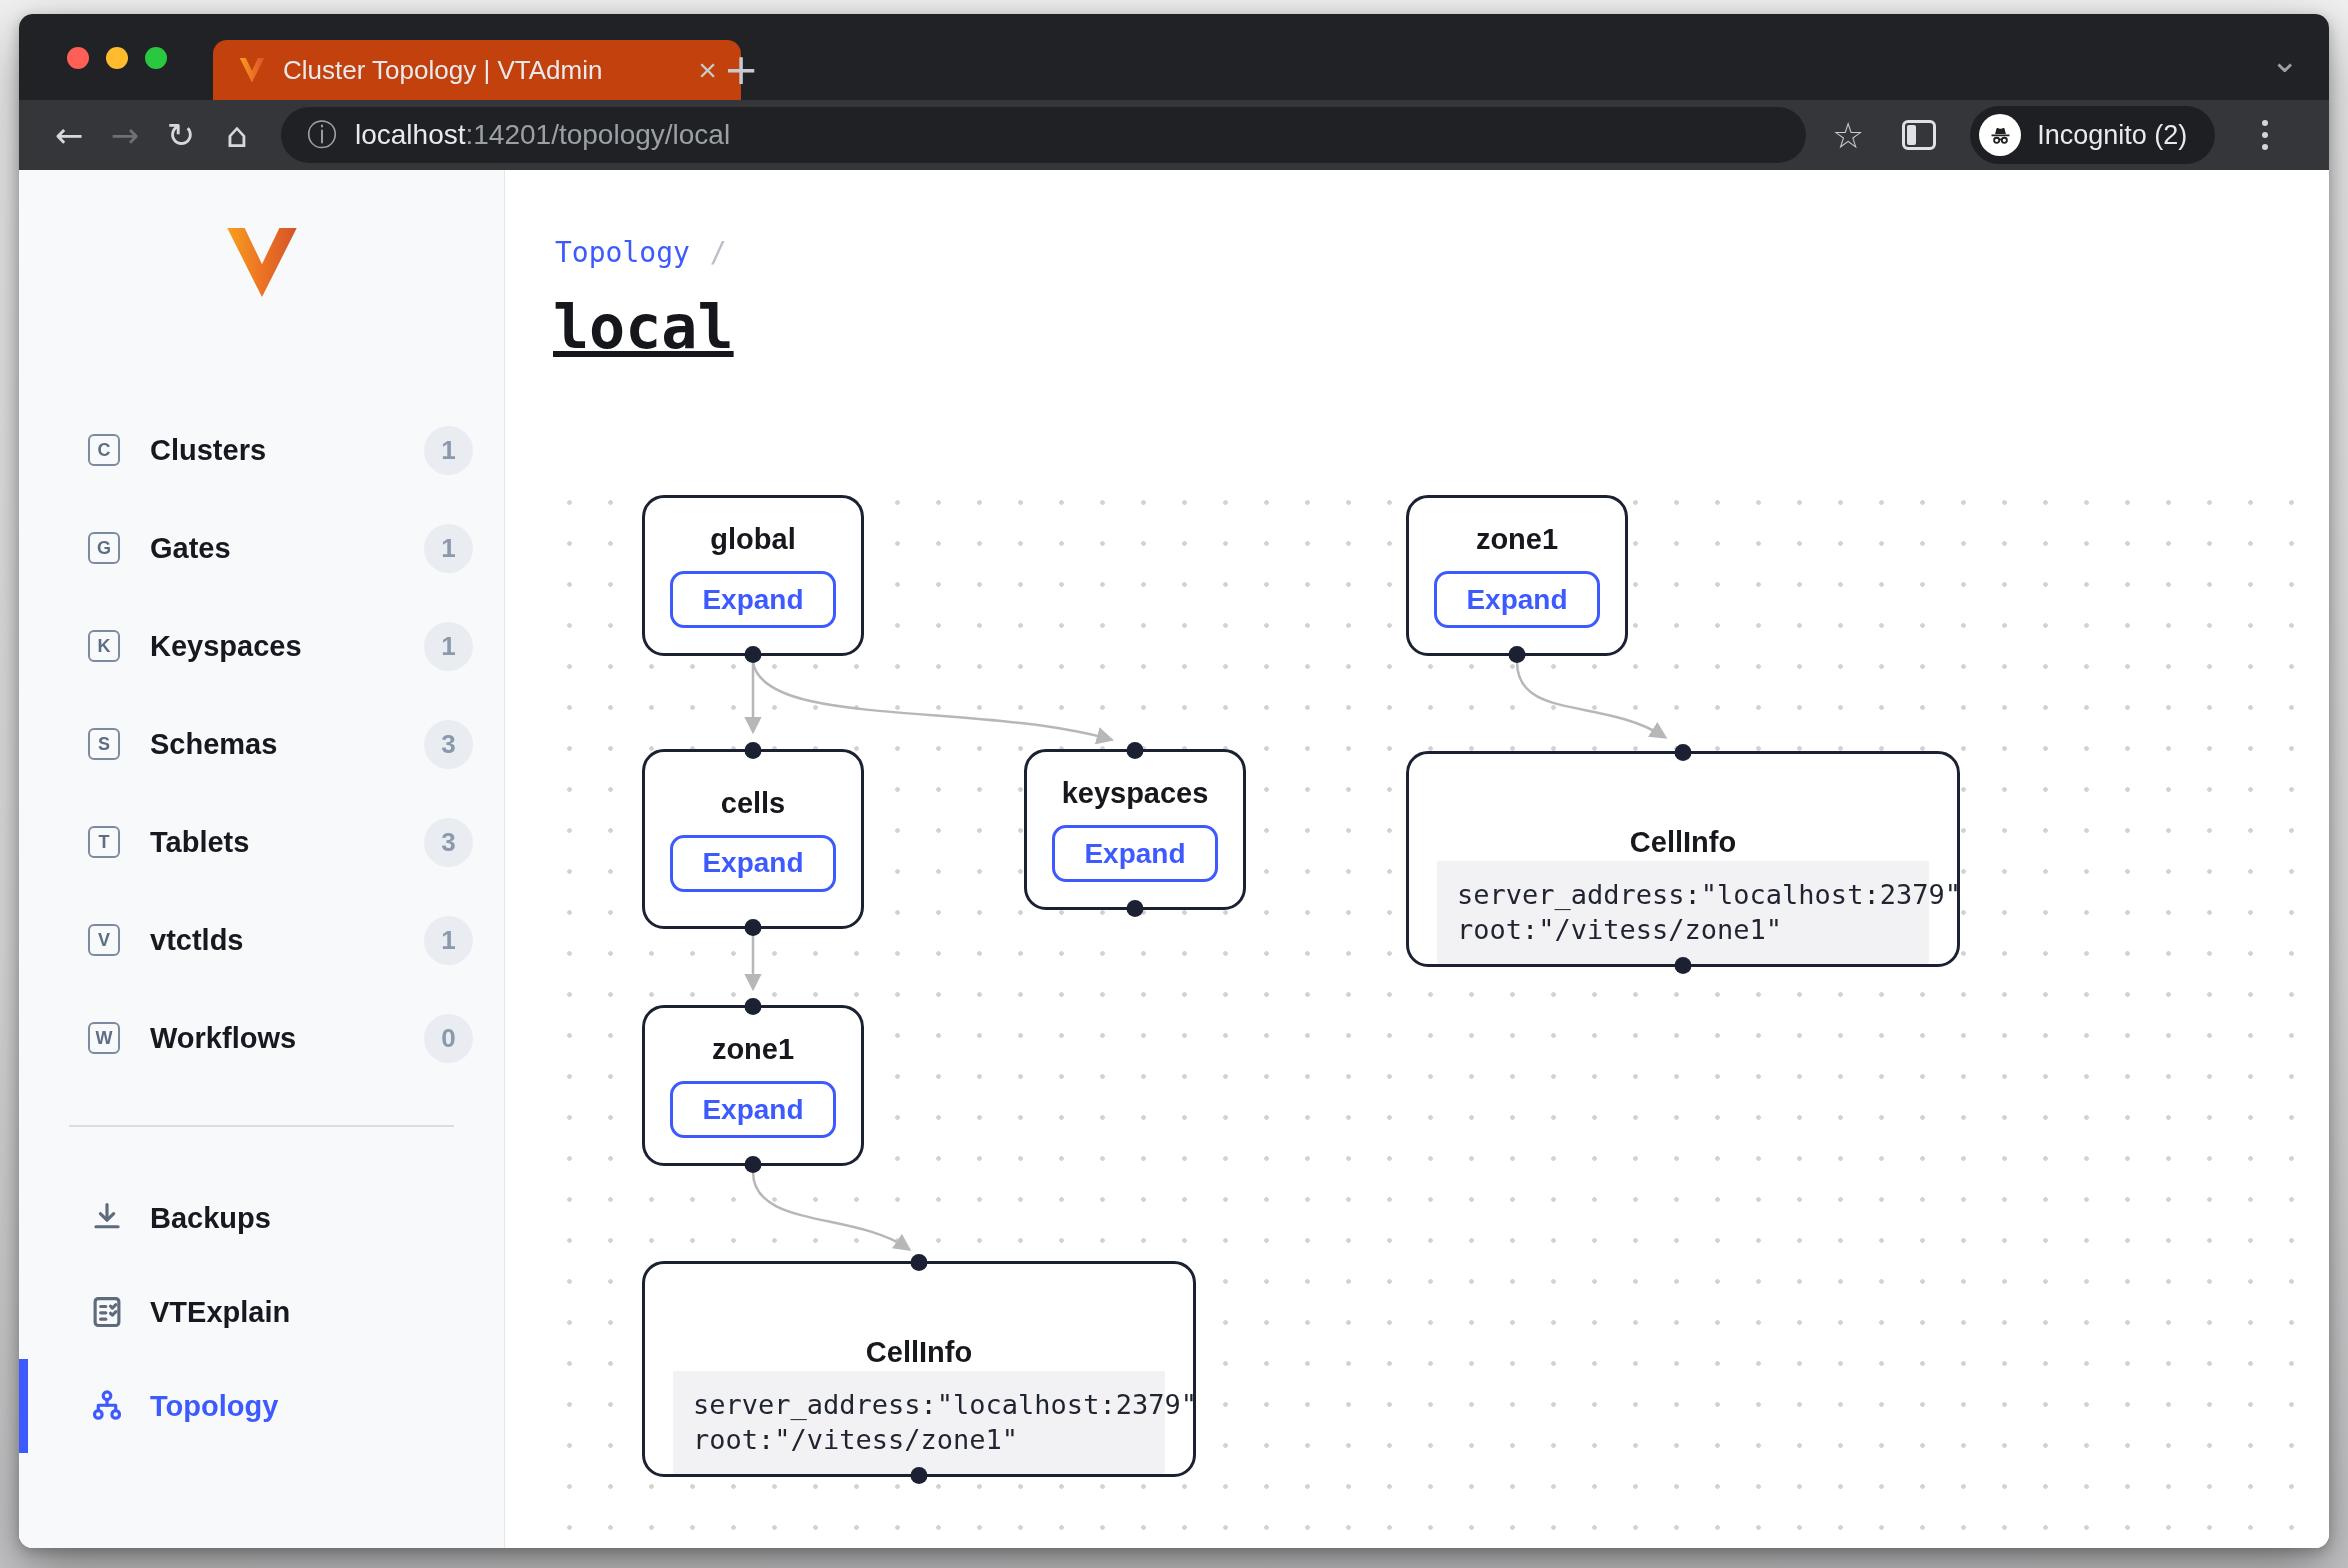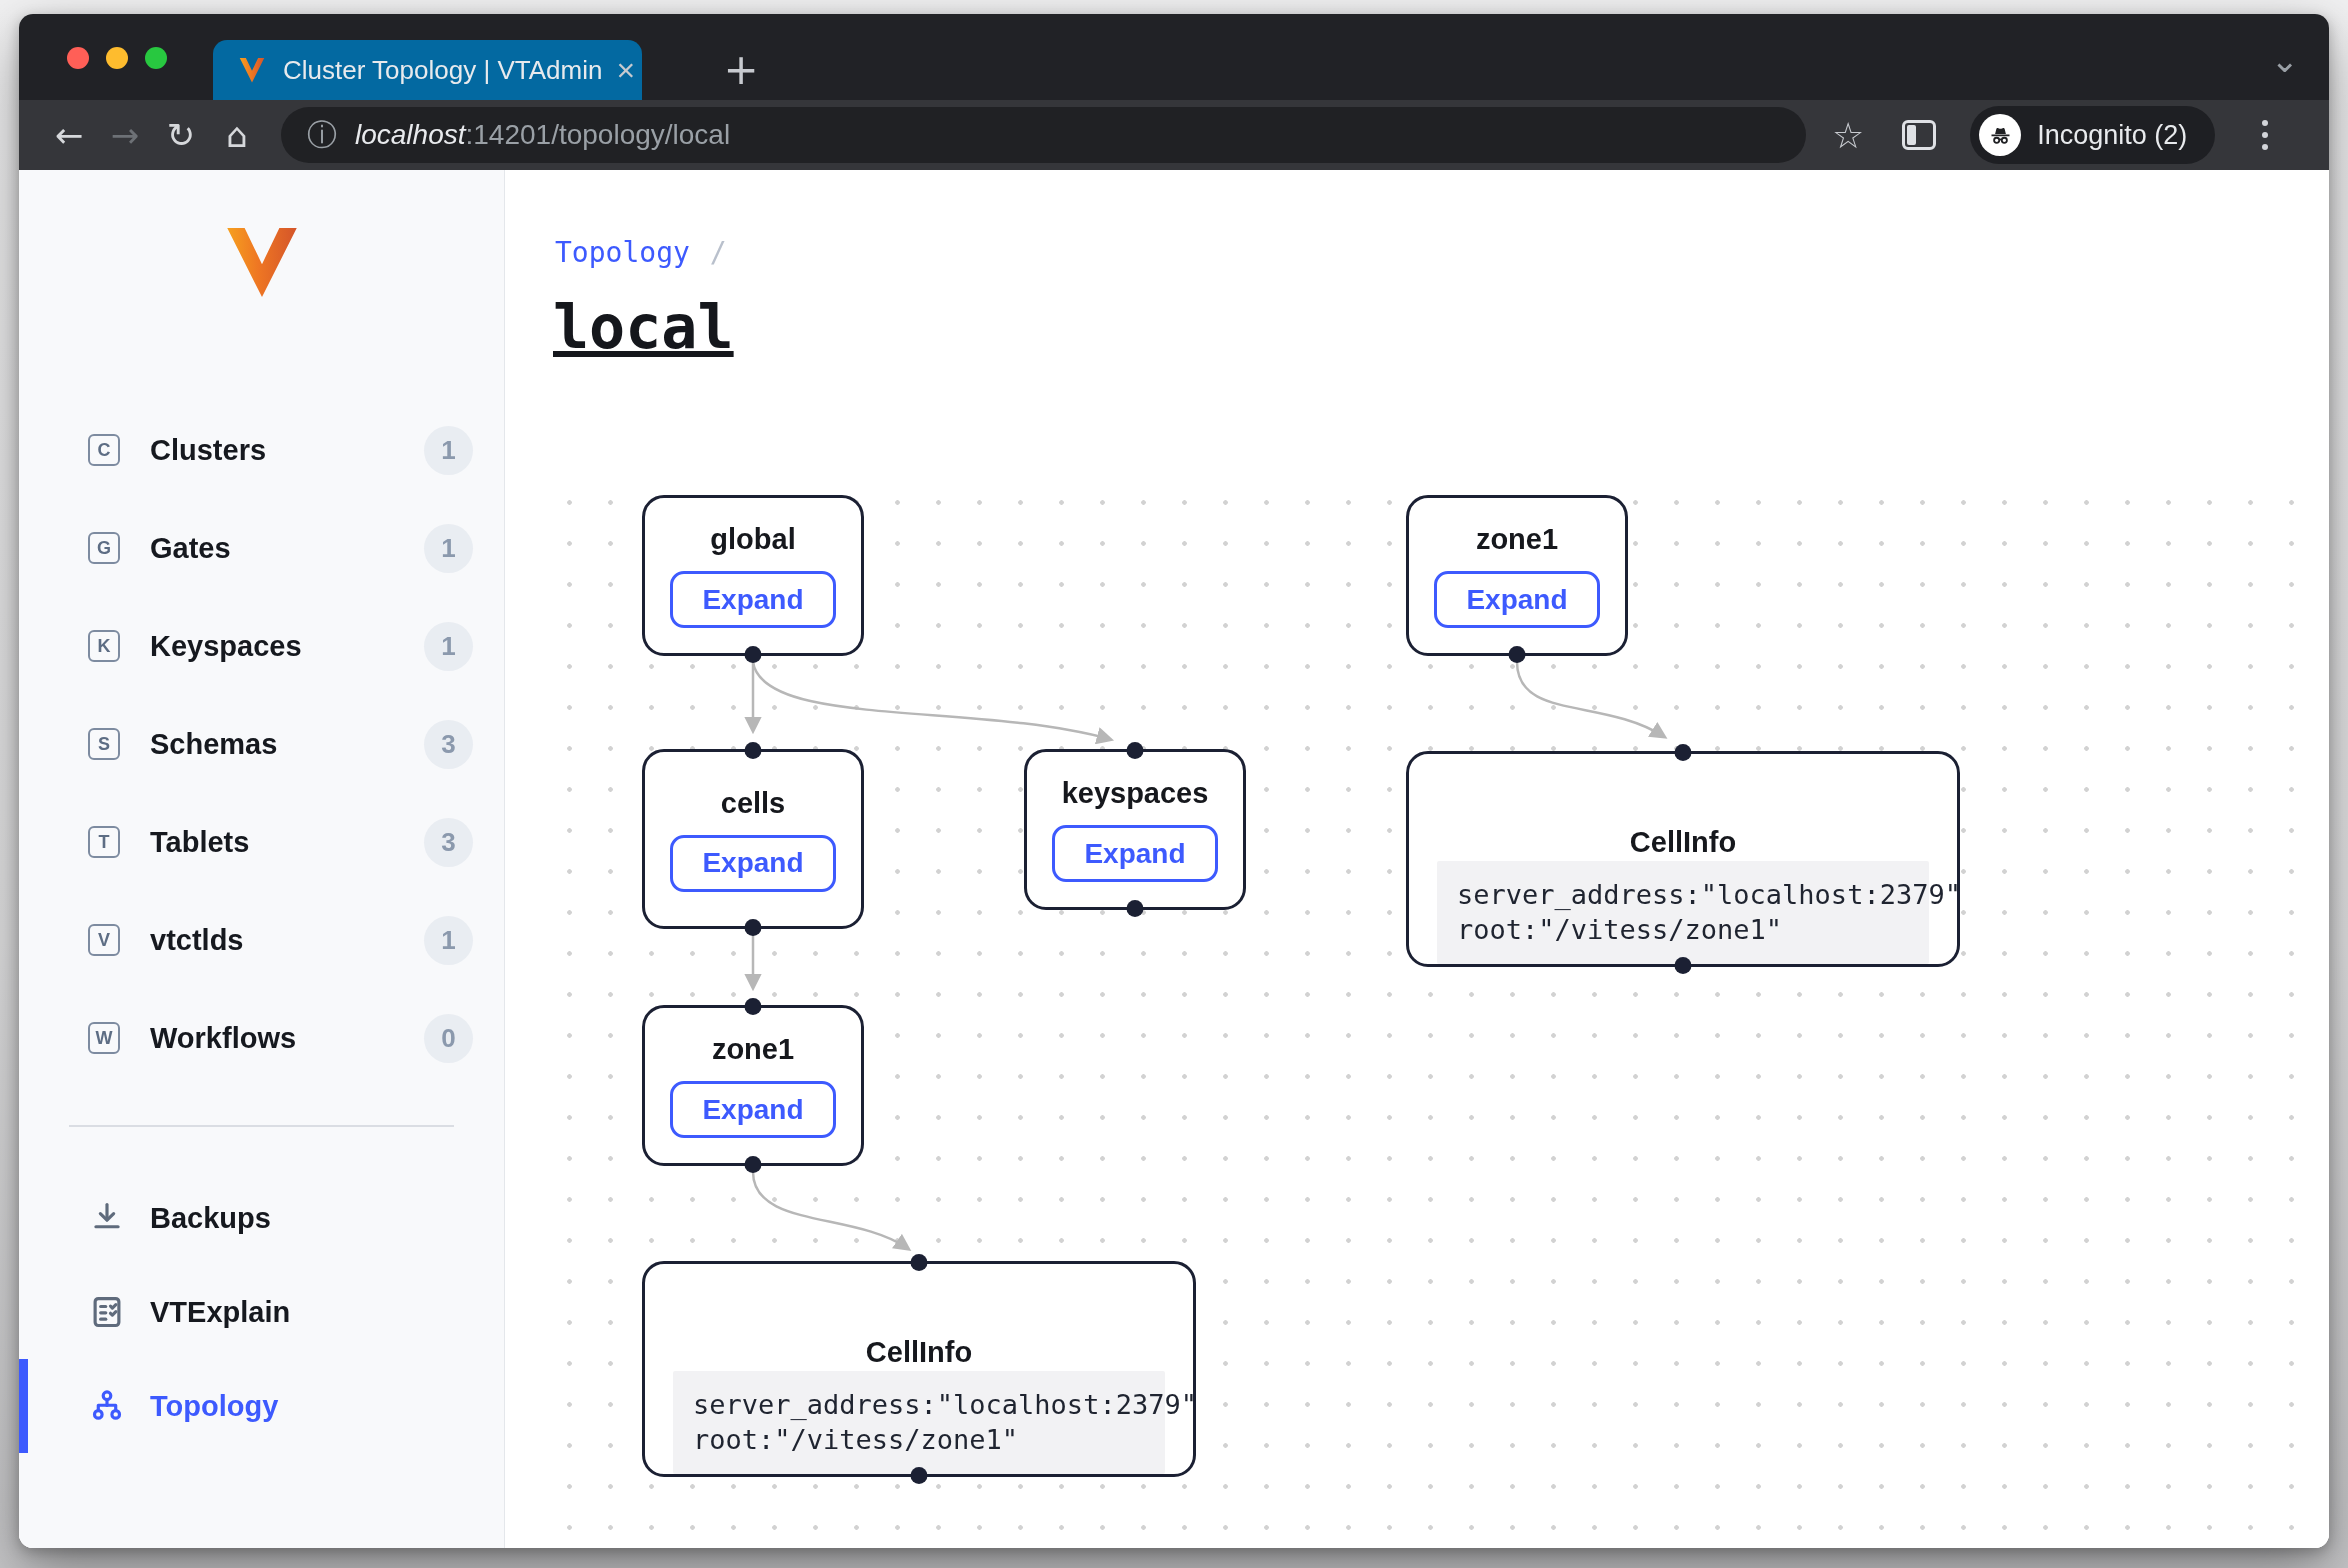--- a/index.html
+++ b/index.html
@@ -8,40 +8,40 @@
     background:linear-gradient(180deg,#f1f1f2 0%,#e3e3e4 60%,#c7c7c9 100%); overflow:hidden; }
   .window { position:absolute; left:19px; top:14px; width:2310px; height:1534px;
     border-radius:14px; overflow:hidden; background:#fff;
     box-shadow:0 22px 60px rgba(0,0,0,.38), 0 4px 14px rgba(0,0,0,.25); }
 
   
   .tabbar { position:relative; height:86px; background:#212226; }
   .traffic { position:absolute; left:48px; top:33px; display:flex; gap:17px; }
   .tl { width:22px; height:22px; border-radius:50%; }
   .tl.red{ background:#ff5f57; } .tl.yellow{ background:#febc2e; } .tl.green{ background:#28c840; }
-  .tab { position:absolute; left:194px; bottom:0; width:429px; height:60px;
-    background:#0369a1; border-radius:14px 14px 0 0; display:flex; align-items:center; padding:0 24px; }
+  .tab { position:absolute; left:194px; bottom:0; width:528px; height:60px;
+    background:#c2410c; border-radius:14px 14px 0 0; display:flex; align-items:center; padding:0 24px; }
   .favicon { width:30px; height:28px; flex:0 0 auto; margin-right:16px; }
   .tab-title { color:#e8eaed; font-size:26px; white-space:nowrap; flex:1; }
   .tab-close { color:#c7cacf; font-size:32px; line-height:1; margin-left:14px; }
   .newtab { position:absolute; left:700px; top:36px; width:44px; height:44px; color:#c7cacf;
     font-size:42px; line-height:40px; text-align:center; font-family:"DejaVu Sans", sans-serif; }
   .tab-chevron { position:absolute; right:30px; top:26px; color:#9aa0a6; font-size:34px;
     font-family:"DejaVu Sans", sans-serif; }
 
   
   .toolbar { position:relative; height:70px; background:#35363a; display:flex; align-items:center; }
   .nav-btn { width:56px; text-align:center; font-size:34px; color:#d6d8db;
     font-family:"DejaVu Sans", sans-serif; flex:0 0 auto; }
   .nav-btn.first { margin-left:22px; }
   .nav-btn.disabled { color:#6d7176; }
   .urlbar { margin-left:16px; width:1525px; height:56px; background:#202124; border-radius:28px;
     display:flex; align-items:center; padding:0 26px; }
   .info-glyph { color:#9aa0a6; font-size:30px; margin-right:18px; font-family:"DejaVu Sans", sans-serif; }
-  .url-host { color:#e8eaed; font-size:28px;font-style:italic; }
+  .url-host { color:#e8eaed; font-size:28px; }
   .url-path { color:#9aa0a6; font-size:28px; }
   .star { margin-left:26px; font-size:36px; color:#c8cbd0; font-family:"DejaVu Sans", sans-serif; }
   .sidepanel { margin-left:38px; width:34px; height:30px; border:3px solid #dfe1e5; border-radius:6px; position:relative; }
   .sidepanel::before { content:""; position:absolute; left:2px; top:2px; bottom:2px; width:9px; background:#dfe1e5; border-radius:2px; }
   .incog { margin-left:34px; height:58px; background:#1e1f23; border-radius:29px;
     display:flex; align-items:center; gap:16px; padding:0 28px 0 9px; }
   .incog-circle { width:42px; height:42px; background:#fff; border-radius:50%;
     display:flex; align-items:center; justify-content:center; }
   .incog-label { color:#e8eaed; font-size:27px; white-space:nowrap; }
   .menu-dots { margin-left:30px; display:flex; flex-direction:column; gap:6px; align-items:center; width:40px; }

